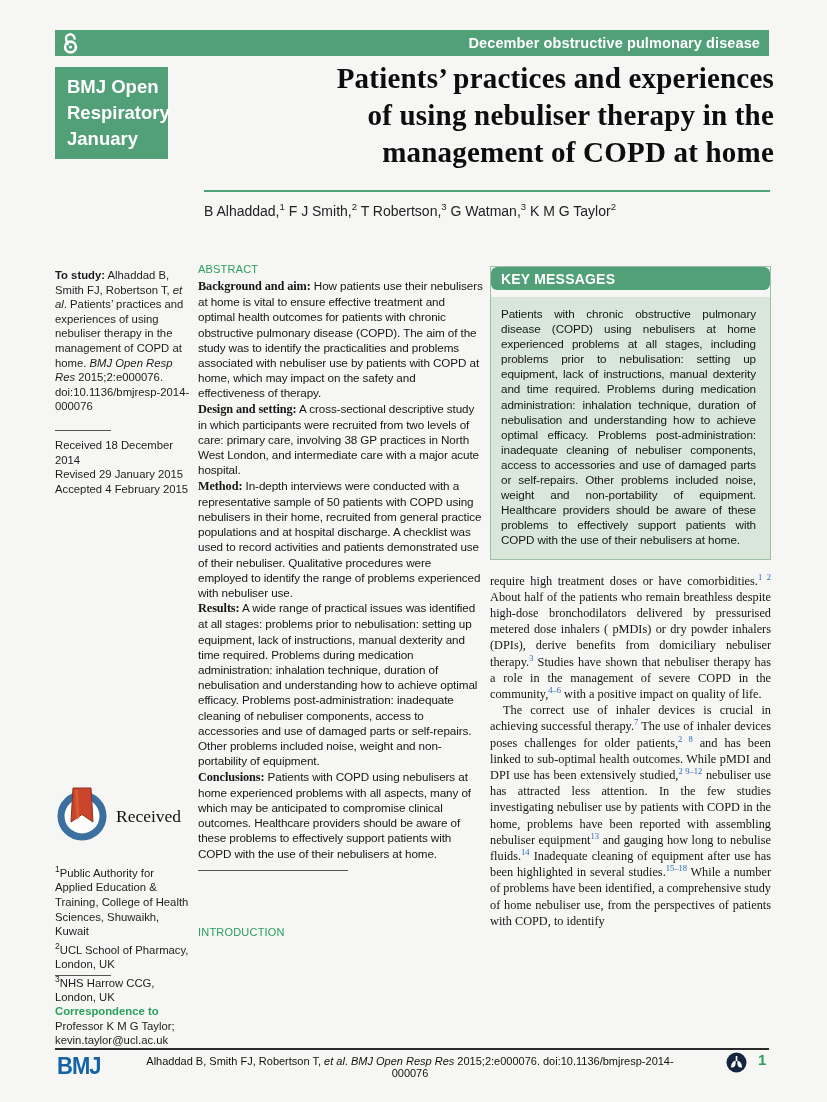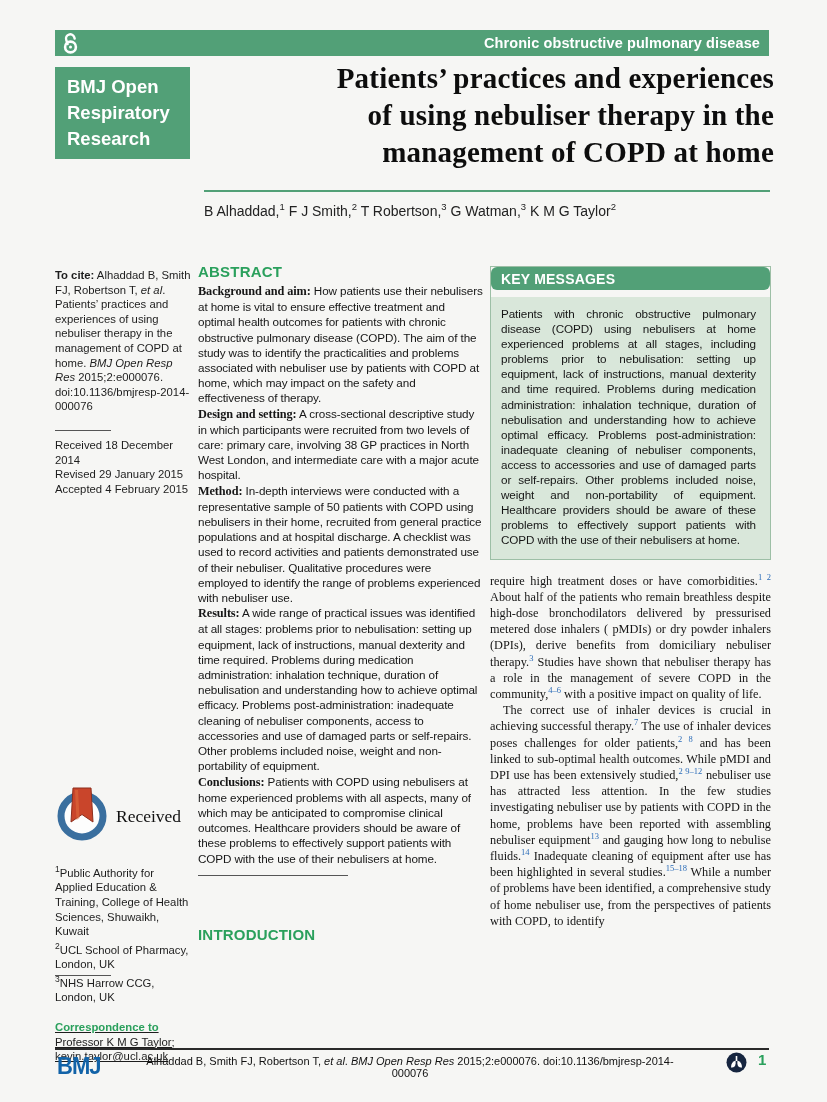--- a/index.html
+++ b/index.html
@@ -17,42 +17,42 @@
   .page{
     position:relative;width:827px;height:1102px;margin:0 auto;
     background:#f6f6f4;color:var(--ink);
     font-family:"Liberation Sans",sans-serif;overflow:hidden;
   }
   
   .topbar{position:absolute;left:55px;top:30px;width:714px;height:26px;background:var(--green);display:flex;align-items:center;}
   .topbar .lock{margin-left:7px;display:flex;align-items:center;}
   .topbar .cat{flex:1;text-align:right;color:#fff;font-weight:bold;font-size:14.5px;padding-right:9px;letter-spacing:0.1px;}
   
-  .journal-box{position:absolute;left:55px;top:67px;width:135px;height:92px;background:var(--green);color:#fff;font-weight:bold;font-size:18.5px;line-height:26px;padding:7px 6px 0 12px;}
+  .journal-box{position:absolute;left:55px;top:67px;width:113px;height:92px;background:var(--green);color:#fff;font-weight:bold;font-size:18.5px;line-height:26px;padding:7px 6px 0 12px;}
   
   .article-title{position:absolute;left:204px;top:60px;width:570px;font-family:"Liberation Serif",serif;font-weight:bold;font-size:29px;line-height:37px;color:#0d0d0d;letter-spacing:0.2px;text-align:right;}
   .title-rule{position:absolute;left:204px;top:190px;width:566px;height:2px;background:var(--green);}
   .authors{position:absolute;left:204px;top:201px;width:566px;font-size:14px;color:#222;}
   .authors sup{font-size:9.5px;}
   
   .left-col{position:absolute;left:55px;top:268px;width:140px;font-size:11.3px;line-height:14.6px;color:#1d1d1d;}
   .left-col .block{position:absolute;left:0;width:137px;}
   .tocite{top:0;}
   .left-rule1{position:absolute;left:0;top:162px;width:56px;height:1px;background:#555;}
   .dates{top:170px;}
   .crossmark{top:518px;display:flex;align-items:center;}
   .crossmark .cm-label{font-family:"Liberation Serif",serif;font-size:17.5px;color:#111;margin-left:7px;}
   .affil{top:594px;}
   .affil sup{font-size:8.5px;}
   .left-rule2{position:absolute;left:0;top:707px;width:56px;height:1px;background:#555;}
-  .corr{top:752px;text-decoration:underline;}
+  .corr{top:736px;}
   .corr-head{color:var(--heading_green);font-weight:bold;}
   
   .mid-col{position:absolute;left:198px;top:263px;width:286px;height:792px;overflow:hidden;}
-  .sec-heading{color:var(--heading_green);font-weight:bold;font-size:15px;letter-spacing:0.2px;margin-bottom:3px;}
+  .sec-heading{color:var(--heading_green);font-weight:normal;font-size:11px;letter-spacing:0.2px;margin-bottom:3px;}
   .abstract-p{font-size:11.7px;line-height:15.2px;letter-spacing:-0.1px;color:#161616;}
   .abstract-p b{font-size:12.3px;font-family:Liberation Serif, serif;}
   .abstract-rule{width:150px;height:1px;background:#555;margin-top:9px;}
   .intro{position:absolute;left:0;top:663px;width:286px;}
   .serif-p{font-family:"Liberation Serif",serif;font-size:12.3px;line-height:16.2px;text-align:justify;color:#141414;}
   .serif-p sup{font-size:8.5px;color:var(--link_blue);line-height:0;}
   .indent{text-indent:13px;}
   
   .right-col{position:absolute;left:490px;top:266px;width:281px;height:790px;overflow:hidden;}
   .km-box{border:1px solid #9dbfa6;}
@@ -73,35 +73,35 @@
 <div class="page">
 
   <div class="topbar">
     <span class="lock">
       <svg width="17" height="22" viewBox="0 0 17 22">
         <path d="M4.5 11 V6.5 a4.2 4.2 0 0 1 8.4 0 V8" fill="none" stroke="#fff" stroke-width="2.4" stroke-linecap="round" transform="rotate(-18 8.5 8)"></path>
         <circle cx="8.5" cy="15" r="5.4" fill="none" stroke="#fff" stroke-width="2.6"></circle>
         <circle cx="8.5" cy="15" r="1.5" fill="#fff"></circle>
       </svg>
     </span>
-    <span class="cat">Chronic obstructive pulmonary disease</span>
+    <span class="cat">December obstructive pulmonary disease</span>
   </div>
 
   <div class="journal-box">
     <div>BMJ Open</div>
     <div>Respiratory</div>
-    <div>Research</div>
+    <div>January</div>
   </div>
 
   <h1 class="article-title">Patients’ practices and experiences<br>of using nebuliser therapy in the<br>management of COPD at home</h1>
   <div class="title-rule"></div>
   <div class="authors">B Alhaddad,<sup>1</sup> F J Smith,<sup>2</sup> T Robertson,<sup>3</sup> G Watman,<sup>3</sup> K M G Taylor<sup>2</sup></div>
 
   <div class="left-col">
-    <div class="block tocite"><b>To cite:</b> Alhaddad B, Smith FJ, Robertson T, <i>et al</i>. Patients’ practices and experiences of using nebuliser therapy in the management of COPD at home. <i>BMJ Open Resp Res</i> 2015;2:e000076. doi:10.1136/bmjresp-2014-000076</div>
+    <div class="block tocite"><b>To study:</b> Alhaddad B, Smith FJ, Robertson T, <i>et al</i>. Patients’ practices and experiences of using nebuliser therapy in the management of COPD at home. <i>BMJ Open Resp Res</i> 2015;2:e000076. doi:10.1136/bmjresp-2014-000076</div>
     <div class="left-rule1"></div>
     <div class="block dates">
       <div>Received 18 December 2014</div>
       <div>Revised 29 January 2015</div>
       <div>Accepted 4 February 2015</div>
     </div>
     <div class="block crossmark">
       <span>
         <svg width="54" height="56" viewBox="0 0 54 56">
           <circle cx="27" cy="30" r="21" fill="#fdfdfd" stroke="#3a6f9f" stroke-width="7"></circle>

